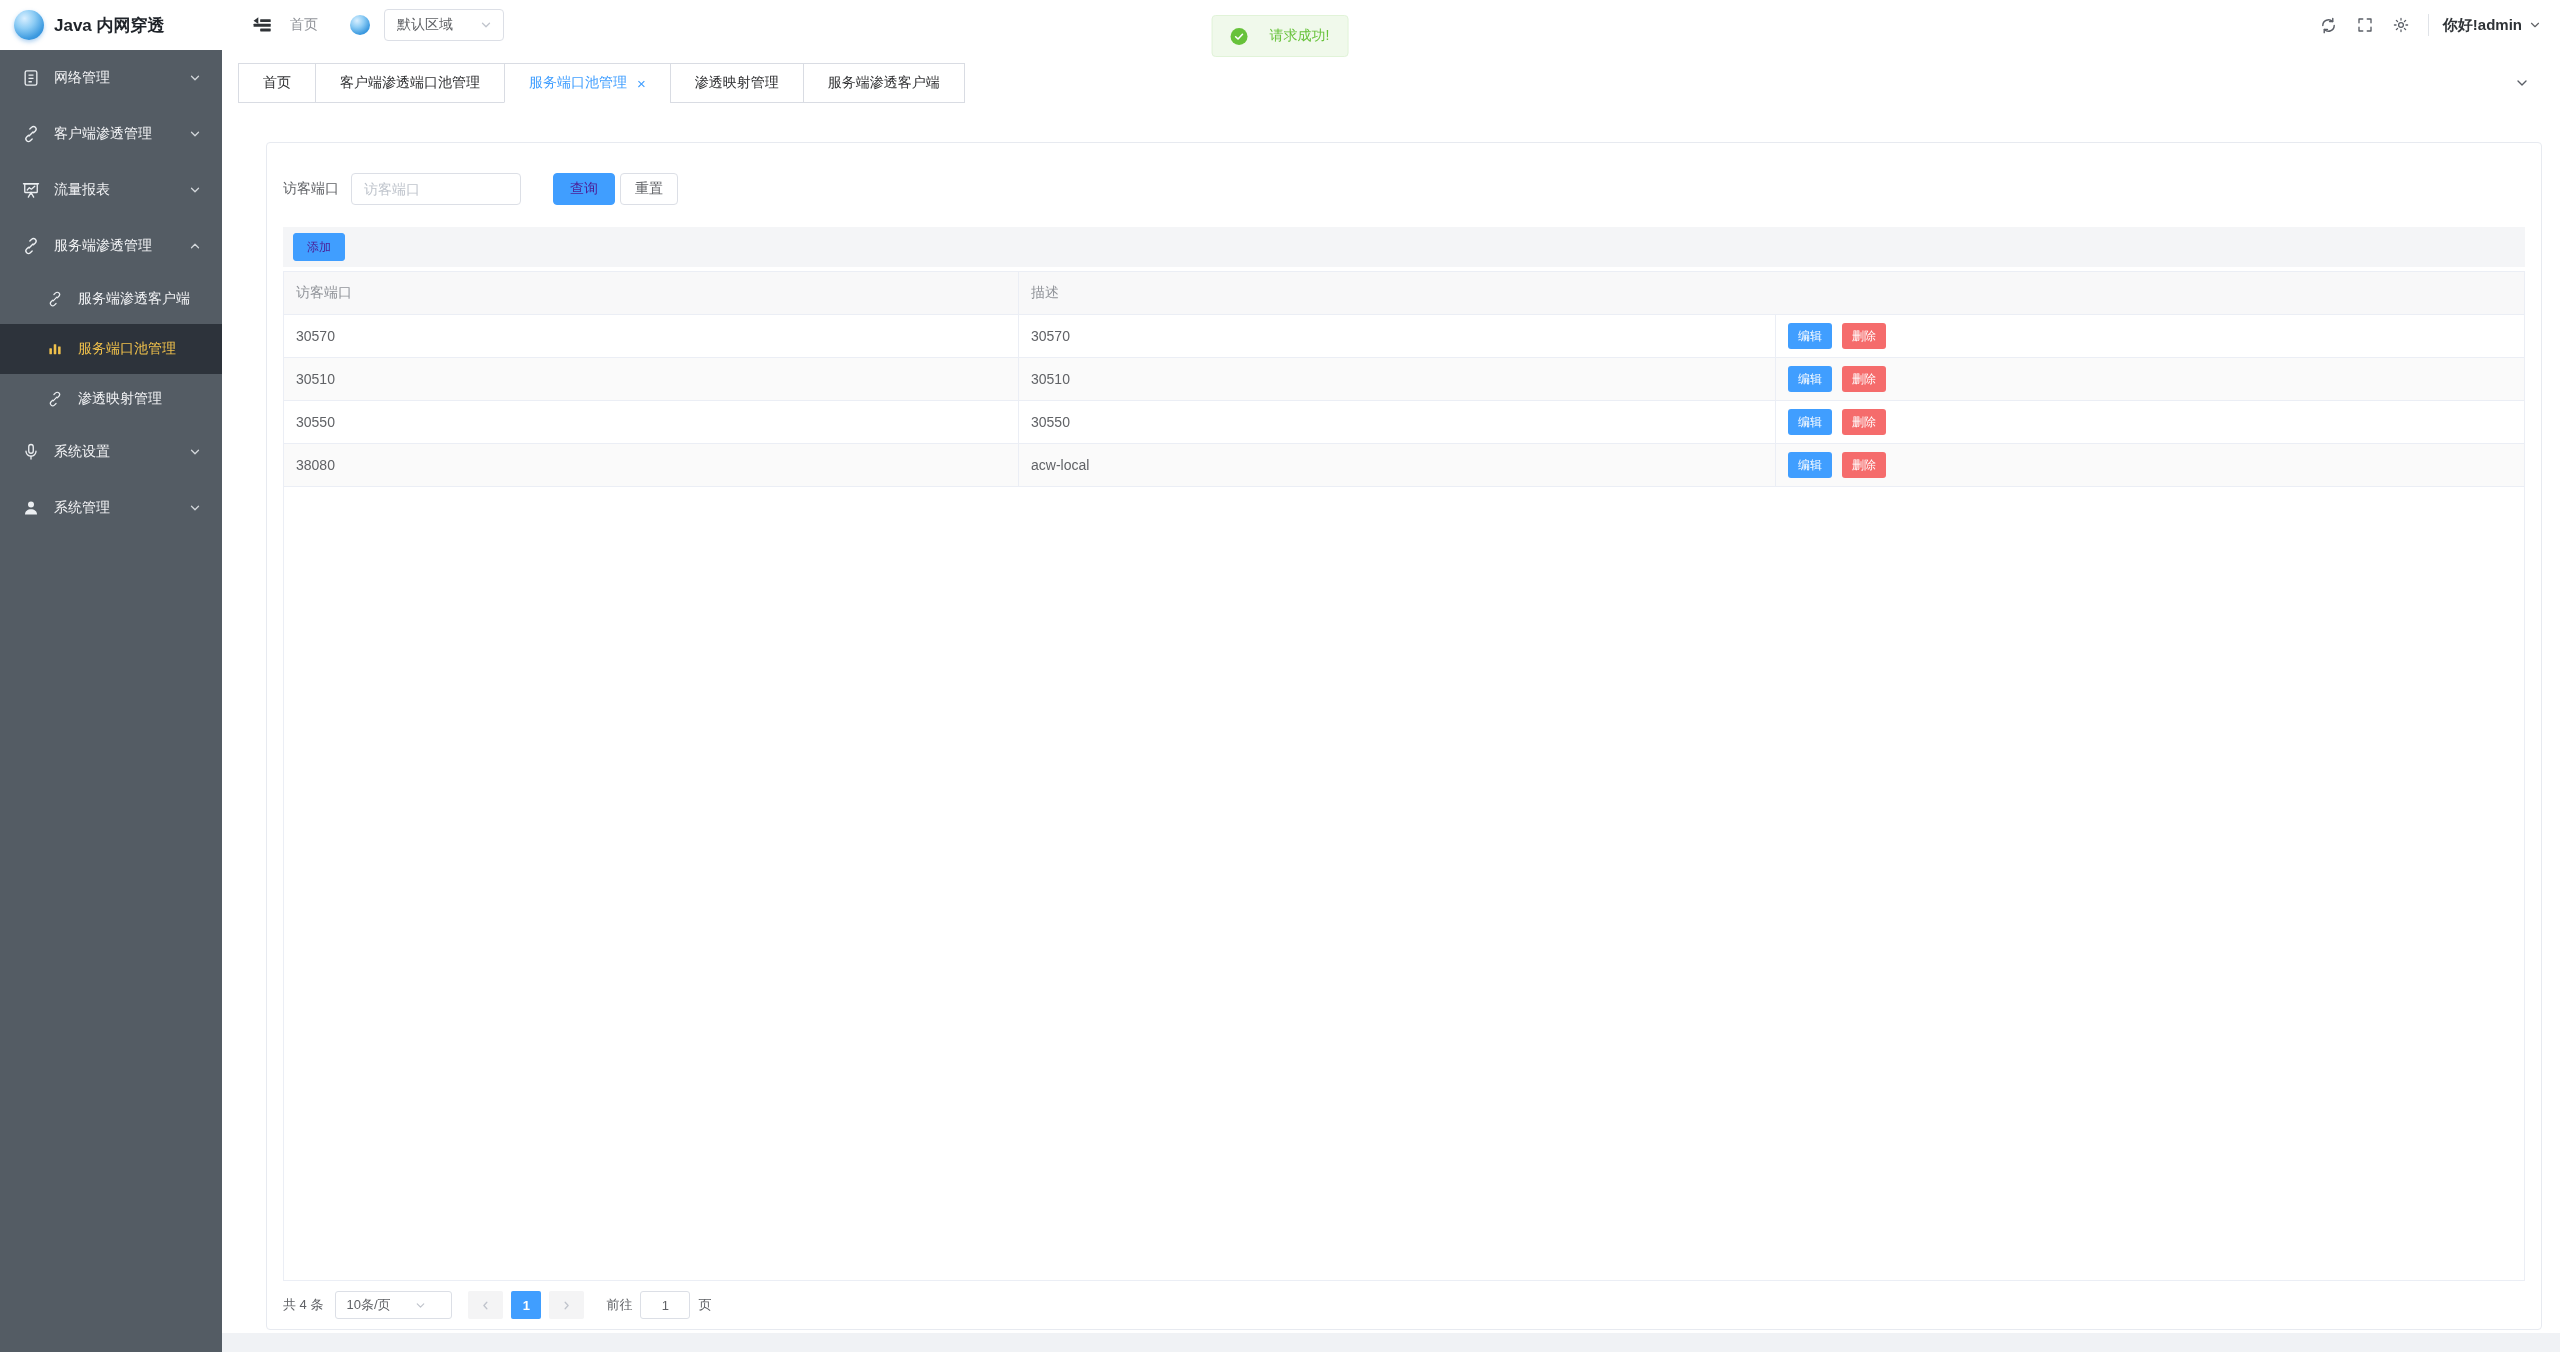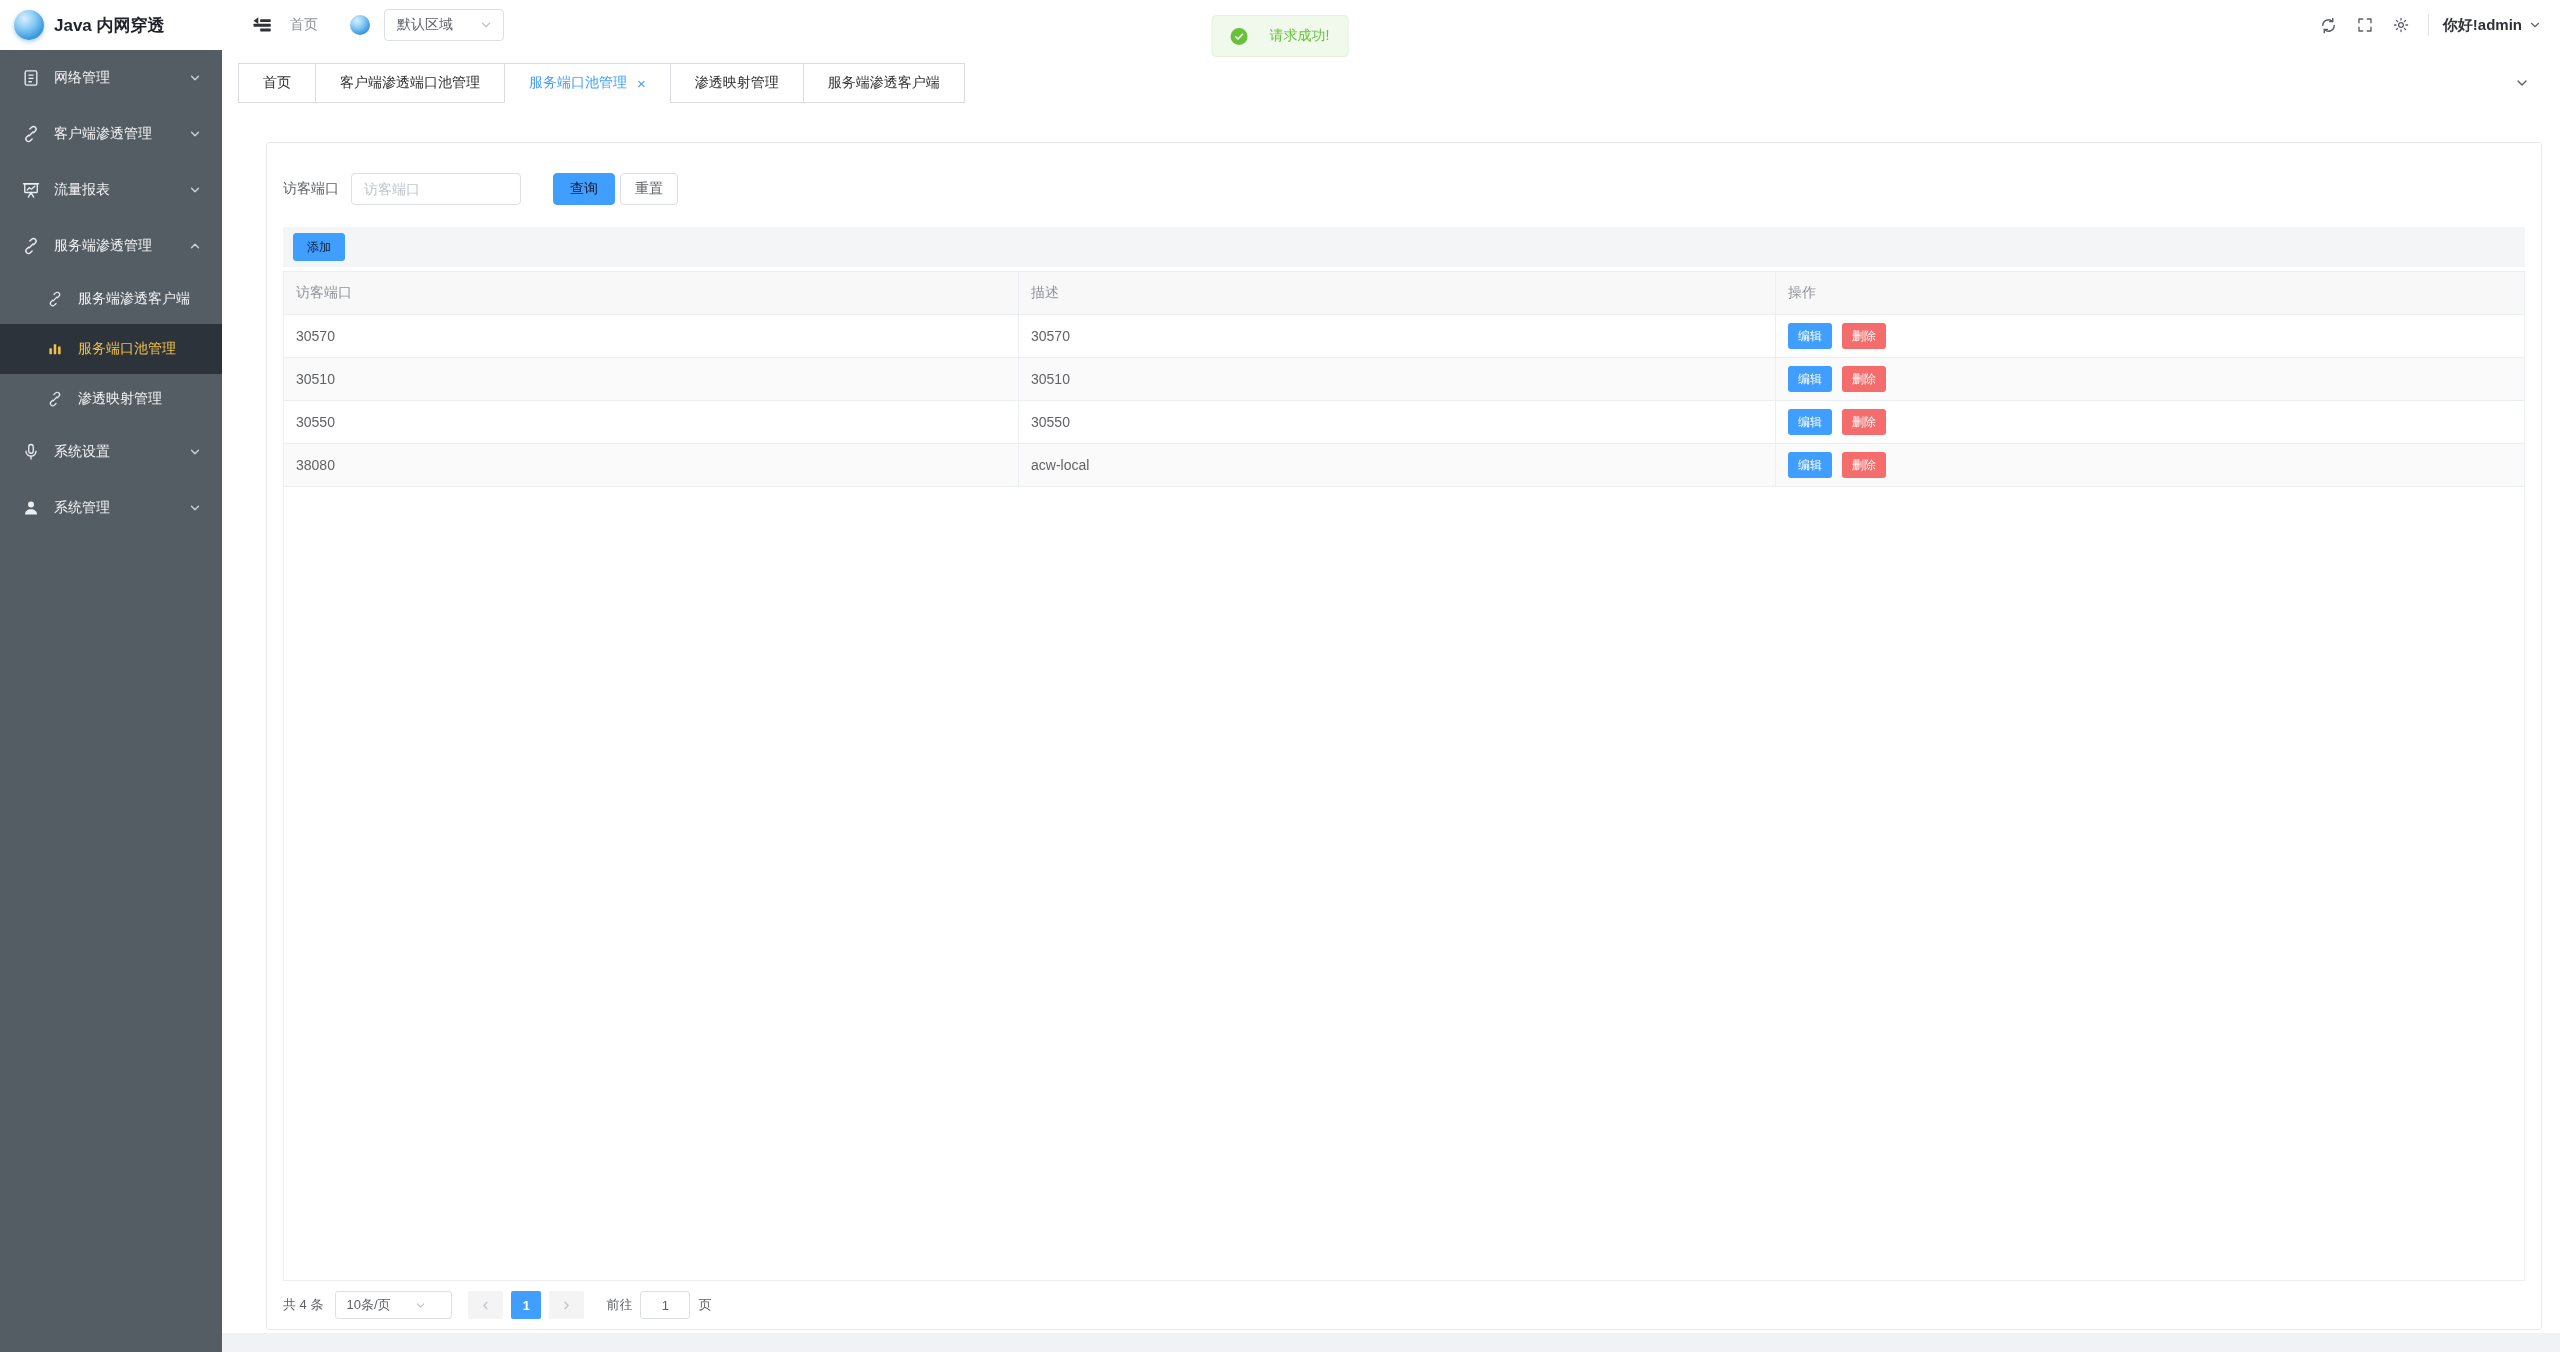--- a/index.html
+++ b/index.html
@@ -56,21 +56,21 @@
   
   .content { flex:1; padding:39px 18px 3px 44px; display:flex; min-height:0; }
   .card { flex:1; background:#fff; border:1px solid #e7eaf0; border-radius:4px; padding:16px 16px 0 16px; display:flex; flex-direction:column; min-height:0; }
 
   .search-row { flex:none; height:32px; margin-top:14px; display:flex; align-items:center; }
   .search-label { font-size:14px; color:#606266; margin-right:12px; }
   .search-input { width:170px; height:32px; border:1px solid #dcdfe6; border-radius:4px; padding:0 12px; font-size:14px; color:#606266;
     font-family:"Liberation Sans","DejaVu Sans",sans-serif; outline:none; }
   .search-input::placeholder { color:#bfc4cc; }
   .btn { display:inline-flex; align-items:center; justify-content:center; border-radius:4px; cursor:pointer; font-family:inherit; border:1px solid transparent; }
-  .btn-primary { background:#409eff; border-color:#409eff; color:#0f172a; }
+  .btn-primary { background:#409eff; border-color:#409eff; color:#4c1d95; }
   .btn-plain { background:#fff; border-color:#dcdfe6; color:#606266; }
   .btn-query { height:32px; padding:0 16px; font-size:14px; margin-left:32px; }
   .btn-reset { height:32px; padding:0 14px; font-size:14px; margin-left:5px; }
 
   .toolbar-strip { flex:none; height:40px; margin-top:22px; background:#f4f5f7; display:flex; align-items:center; padding:0 10px; }
   .btn-add { height:28px; padding:0 13px; font-size:12px; border-radius:3px; }
 
   .table-wrap { flex:1; margin-top:4px; border:1px solid #ebeef5; display:flex; flex-direction:column; min-height:0; font-size:14px; }
   .t-row { display:flex; flex:none; }
   .t-cell { padding:0 12px; display:flex; align-items:center; height:42px; border-right:1px solid #ebeef5; overflow:hidden; white-space:nowrap; }
@@ -334,21 +334,20 @@
         </div>
 
         <div class="toolbar-strip">
           <button class="btn btn-primary btn-add">添加</button>
         </div>
 
         <div class="table-wrap">
           <div class="t-row t-head">
             <div class="t-cell col-port">访客端口</div>
             <div class="t-cell col-desc">描述</div>
-            <div class="t-cell col-act">操作</div>
           </div>
 
           <div class="t-row t-body-row">
             <div class="t-cell col-port">30570</div>
             <div class="t-cell col-desc">30570</div>
             <div class="t-cell col-act">
               <button class="btn btn-edit">编辑</button>
               <button class="btn btn-del">删除</button>
             </div>
           </div>

